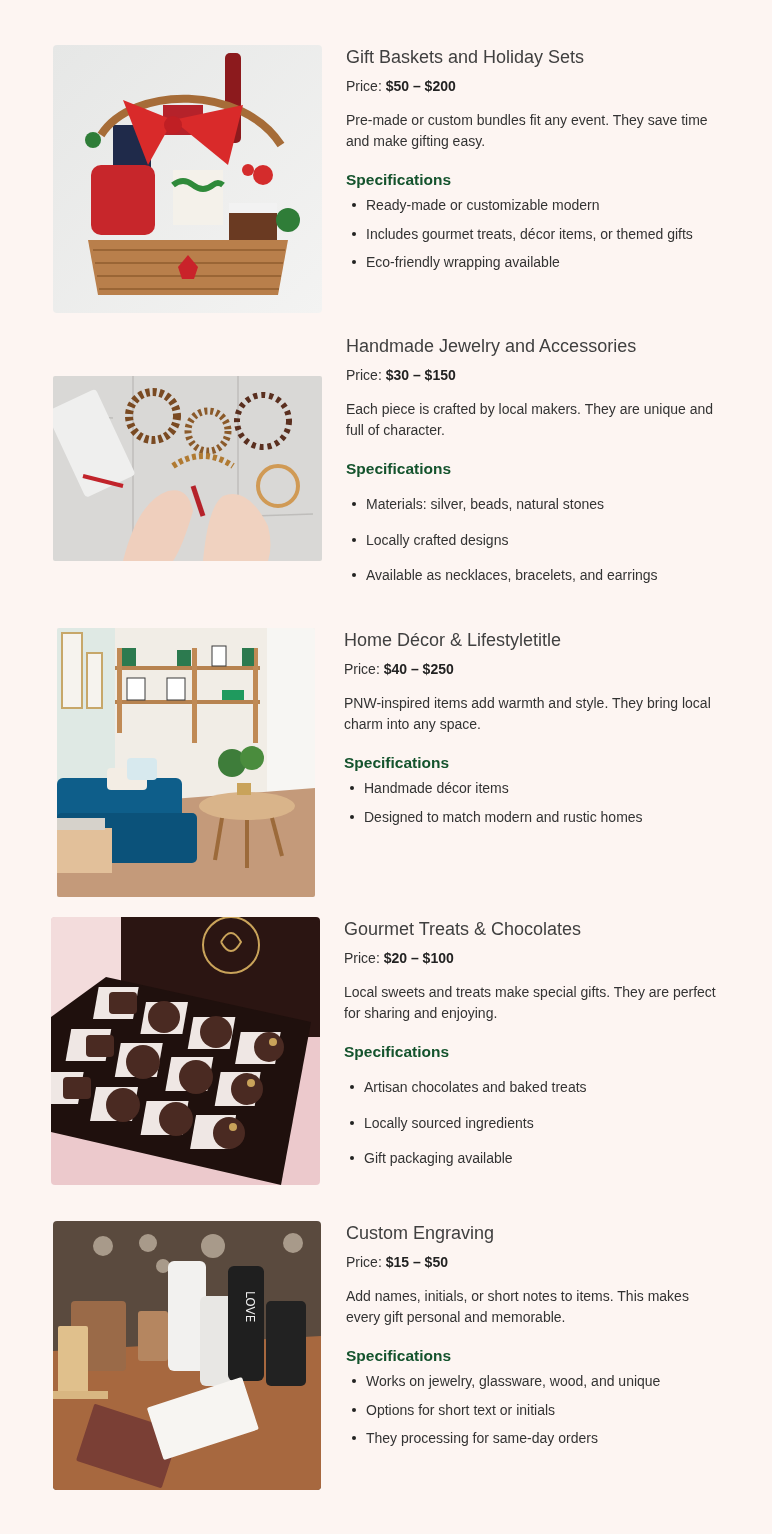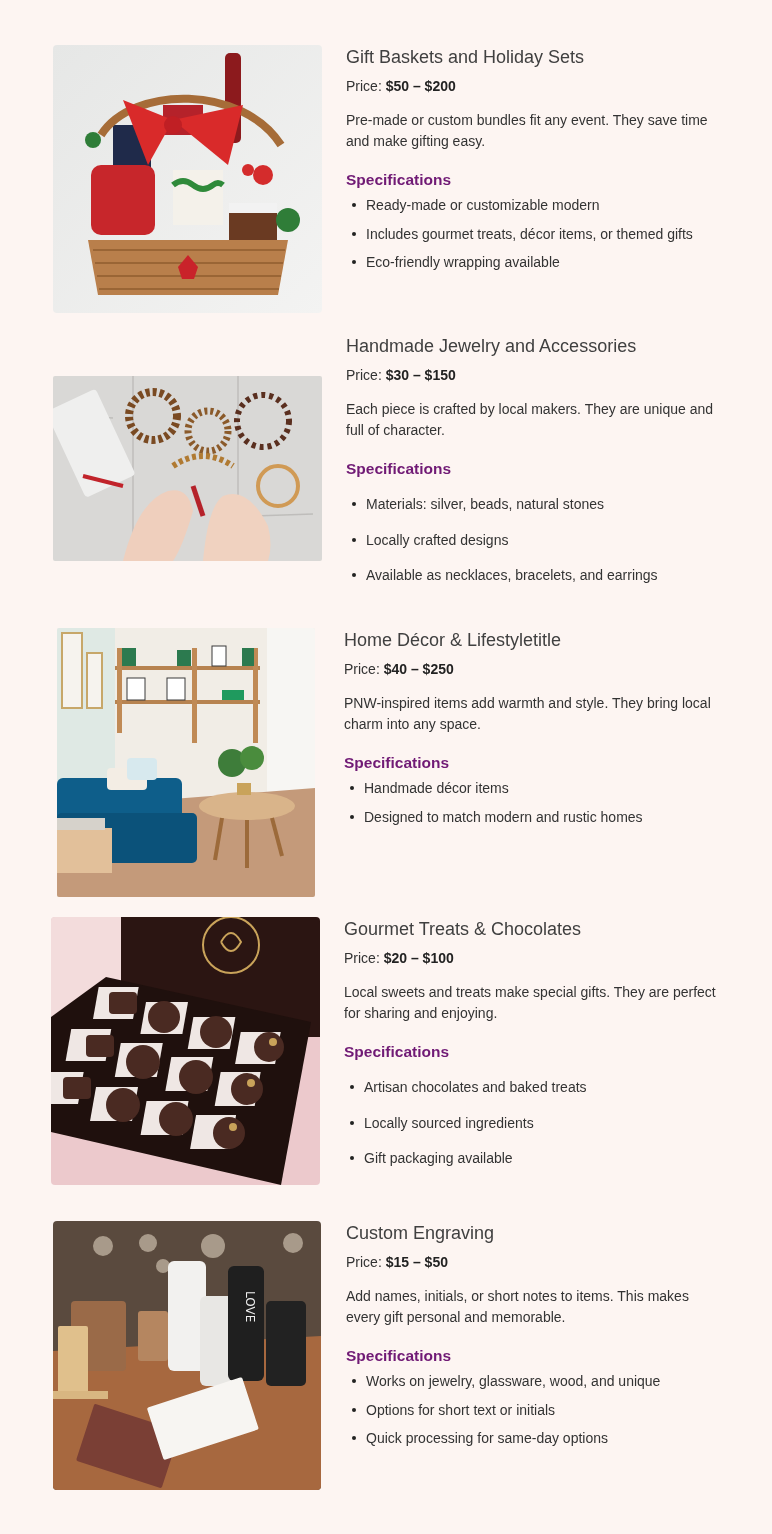--- a/index.html
+++ b/index.html
@@ -6,21 +6,21 @@
   html, body { width: 772px; height: 1534px; background: #fdf5f2; overflow: hidden; }
   body { position: relative; font-family: "Liberation Sans", "DejaVu Sans", sans-serif; color: #2b2b2b; }
   .section { position: absolute; left: 0; width: 772px; }
   .img { position: absolute; border-radius: 4px; overflow: hidden; }
   .img svg { display: block; width: 100%; height: 100%; }
   .text { position: absolute; width: 380px; }
   .title { font-size: 18px; color: #404040; font-weight: normal; line-height: 22px; white-space: nowrap; }
   .price { font-size: 14px; color: #333; margin-top: 9px; line-height: 18px; }
   .price b { font-weight: bold; color: #222; }
   .desc { font-size: 14px; color: #333; line-height: 21px; margin-top: 15px; }
-  .spec-h { font-size: 15.5px; font-weight: bold; color: #701a75; margin-top: 18px; line-height: 20px; }
+  .spec-h { font-size: 15.5px; font-weight: bold; color: #14532d; margin-top: 18px; line-height: 20px; }
   ul.specs { list-style: none; margin-top: 6px; }
   ul.specs li { position: relative; padding-left: 20px; font-size: 14px; color: #333; line-height: 18px; }
   ul.specs li::before { content: ""; position: absolute; left: 6px; top: 7px; width: 4px; height: 4px; border-radius: 50%; background: #222; }
   .tight li { margin-bottom: 10.5px; }
   .loose li { margin-bottom: 17.5px; }
   .clip { overflow: hidden; }
 </style>
 </head>
 <body>
 
@@ -239,16 +239,16 @@
     </svg>
   </div>
   <div class="text" style="left:346px; top:1222px;">
     <h3 class="title">Custom Engraving</h3>
     <p class="price"><span>Price:</span> <b>$15 – $50</b></p>
     <p class="desc">Add names, initials, or short notes to items. This makes every gift personal and memorable.</p>
     <h4 class="spec-h">Specifications</h4>
     <ul class="specs tight">
       <li>Works on jewelry, glassware, wood, and unique</li>
       <li>Options for short text or initials</li>
-      <li>Quick processing for same-day options</li>
+      <li>They processing for same-day orders</li>
     </ul>
   </div>
 </div>
 
 </body></html>

